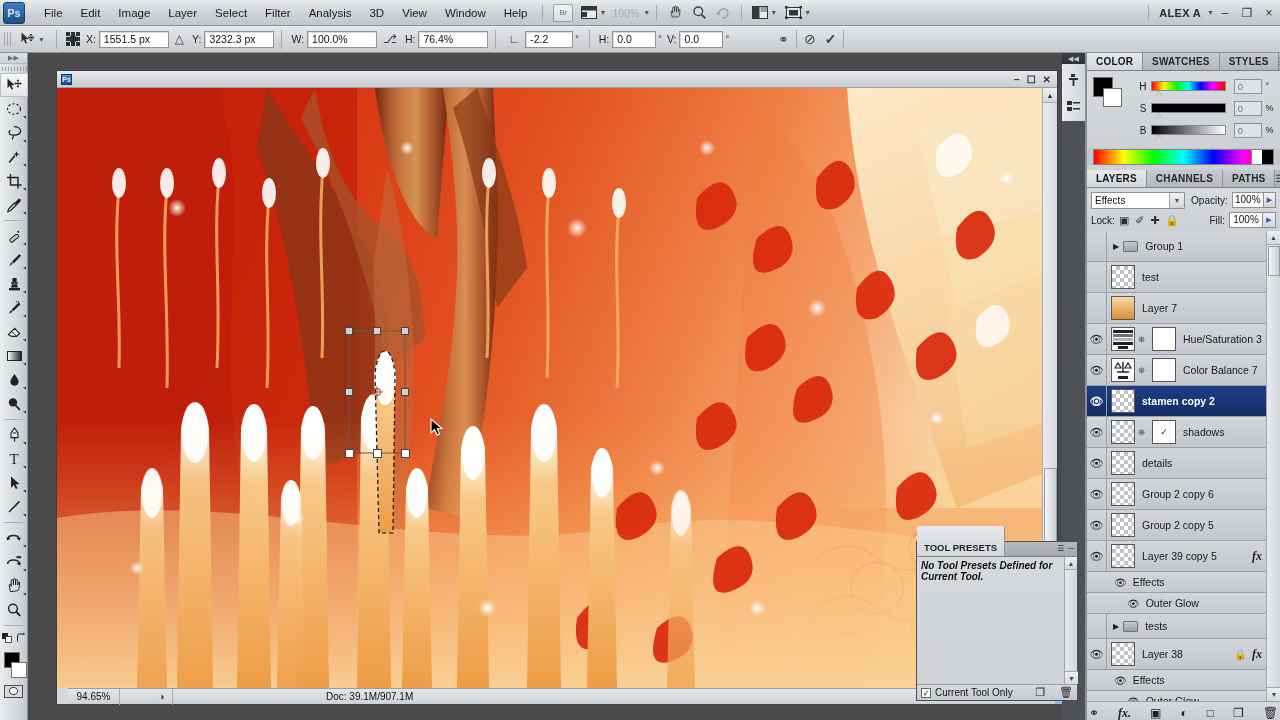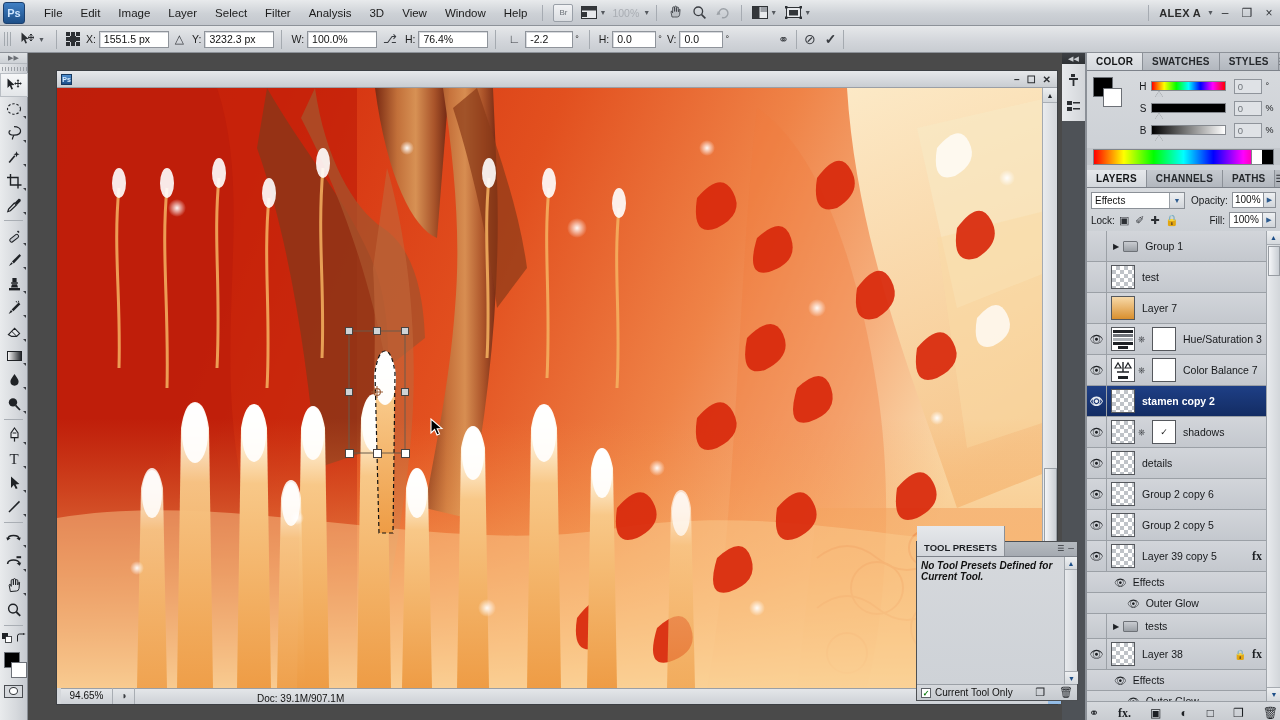--- a/index.html
+++ b/index.html
@@ -113,23 +113,23 @@
     border-bottom:1px solid #9a9fa6; display:flex; align-items:center; padding:0 4px;
     font-size:11px; font-weight:bold; color:#16181b;
   }
   .doc-ico { width:11px;height:11px;background:linear-gradient(#4f8fd0,#1c4f8a);
     border:1px solid #16385f; color:#d7ecff; font-size:7px; font-weight:bold;
     display:flex;align-items:center;justify-content:center; margin-right:5px;}
   .doc-wbtns { margin-left:auto; display:flex; gap:7px; padding-right:2px; color:#2b2e32; font-size:10px;}
   .canvas-wrap { position:relative; width:1000px; height:600px; overflow:hidden; background:#2a2a2a; }
   #art { position:absolute; left:0; top:0; width:1000px; height:600px; display:block; }
   .doc-status {
-    position:absolute; left:4px; bottom:0; width:1000px; height:16px;
+    position:absolute; left:11px; bottom:0; width:1000px; height:16px;
     background:linear-gradient(#e4e6e9,#cdd1d6); border-top:1px solid #9a9fa6;
-    display:flex; align-items:flex-end; font-size:10px; color:#111;
+    display:flex; align-items:center; font-size:10px; color:#111;gap:31px;
   }
   .st-zoom { width:52px; text-align:center; border-right:1px solid #a8adb3; height:16px; line-height:16px;}
   .st-ico { width:22px; text-align:center; border-right:1px solid #a8adb3; height:16px; line-height:15px; font-size:10px; color:#3a3d42;}
   .st-doc { padding-left:122px; }
   .st-arrows { margin-left:auto; display:flex; align-items:center; }
   .st-ar { width:13px; height:14px; text-align:center; font-size:8px; color:#23262a;}
   .st-ar.blue { background:linear-gradient(#bcd7f2,#8fb9e4); color:#123a66;}
   .vscroll-doc {
     position:absolute; right:0; top:17px; width:15px; height:600px;
     background:linear-gradient(to right,#e9ebee,#d4d7db);
@@ -232,21 +232,21 @@
     background-size:8px 8px; background-position:0 0,4px 4px;
     flex:none;
   }
   .thumb.mask { background:#fff; background-image:none; }
   .thumb.adj { background:#fff; background-image:none; display:flex;align-items:center;justify-content:center;}
   .thumb.orange { background-image:none; background:linear-gradient(#f7d9a8,#d98f2e); }
   .link-ic { width:9px; text-align:center; font-size:9px; color:#2b2e33; margin:0 2px;}
   .lname { margin-left:7px; }
   .layer-row.sel .lname { color:#fff; }
   .row-right { margin-left:auto; display:flex; align-items:center; padding-right:5px; gap:5px; font-size:11px;}
-  .fx { font-family:"Liberation Serif",serif; font-weight:bold; font-size:12px; color:#1d2024;}
+  .fx { font-style:italic; font-family:"Liberation Serif",serif; font-weight:bold; font-size:12px; color:#1d2024;}
   .folder { width:15px;height:11px;background:linear-gradient(#c9ccd1,#9ba0a6);
     border:1px solid #6d7177; border-radius:1px 2px 1px 1px; margin-left:4px;}
   .arrow-r { font-size:8px; color:#1d2024; margin-left:6px; }
   .fxrow { display:flex; align-items:center; height:21px;
     background:linear-gradient(#d2d5da,#c7cbd1); border-bottom:1px solid #9ba0a6;
     font-size:10.5px; color:#16181b;}
   .fxrow .eye2 { margin-left:27px; font-size:10px; color:#1d2024;}
   .fxrow .eye3 { margin-left:40px; font-size:10px; color:#1d2024;}
   .fxrow span.t { margin-left:6px; }
   .ll-scroll {

